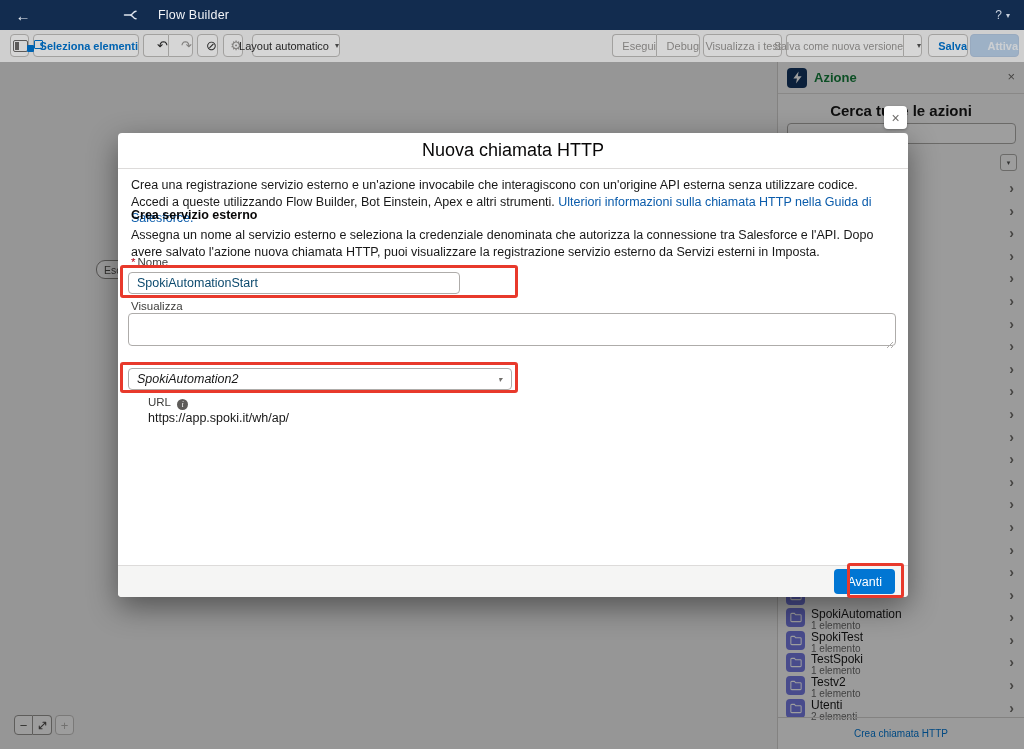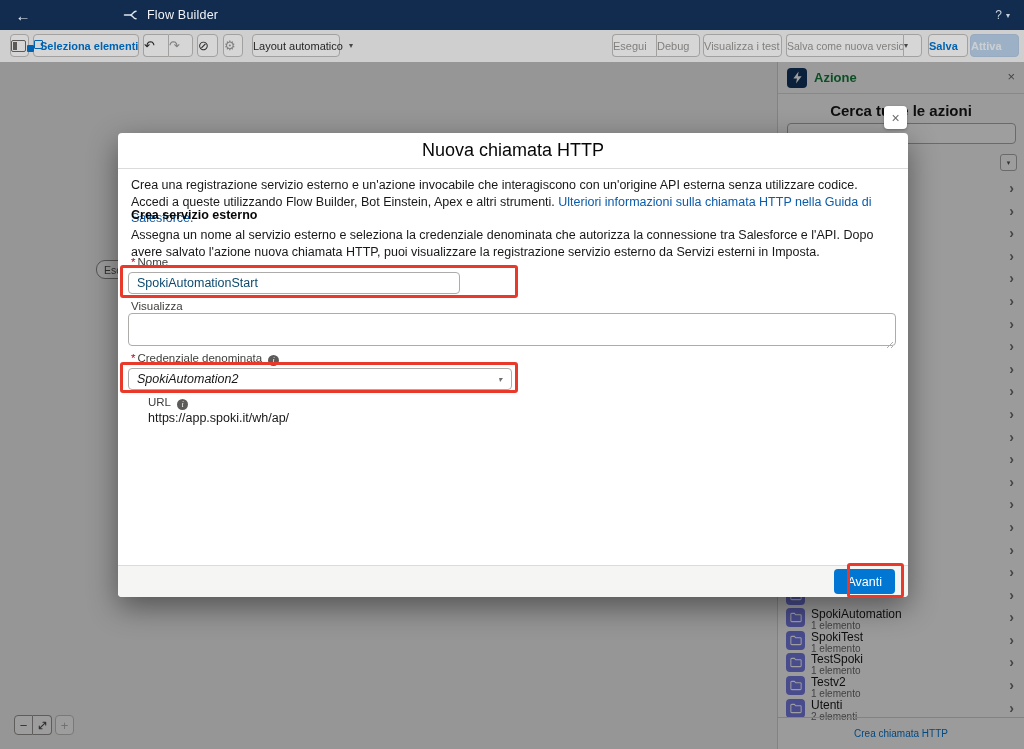--- a/index.html
+++ b/index.html
@@ -4,30 +4,30 @@
 <style>
   html,body{margin:0;padding:0;}
   body{width:1024px;height:749px;position:relative;overflow:hidden;
        font-family:"Liberation Sans",sans-serif;background:#f3f2f2;
        -webkit-font-smoothing:antialiased;}
   
   .appbar{position:absolute;left:0;top:0;width:1024px;height:30px;background:#122c4f;z-index:2;
           display:flex;align-items:center;color:#fff;}
   .back-btn{width:46px;text-align:center;font-size:15px;color:#e8ecf2;cursor:pointer;}
   .flow-logo{margin-left:76px;display:flex;align-items:center;}
-  .appbar-title{margin-left:9px;font-size:12.5px;color:#f2f4f8;letter-spacing:.2px;}
+  .appbar-title{margin-left:20px;font-size:12.5px;color:#f2f4f8;letter-spacing:.2px;}
   .help-group{position:absolute;right:14px;top:0;height:30px;display:flex;align-items:center;gap:4px;
               color:#c7d0dd;font-size:12px;cursor:pointer;}
   .help-caret{font-size:8px;}
   
   .toolbar{position:absolute;left:0;top:30px;width:1024px;height:32px;background:#f7f7f7;
            border-bottom:1px solid #d8d6d4;z-index:1;}
   .tbtn{position:absolute;top:4px;height:23px;box-sizing:border-box;background:#fff;
         border:1px solid #c2c0be;border-radius:4px;font-size:11px;color:#444;
-        display:flex;align-items:center;justify-content:flex-start;cursor:pointer;white-space:nowrap;}
+        display:flex;align-items:center;justify-content:flex-end;cursor:pointer;white-space:nowrap;}
   .tbtn.blue{color:#0176d3;font-weight:bold;}
   .tbtn.dim{color:#9b9997;}
   .tbtn.dark{color:#2e2e2e;}
   .grp-l{border-top-right-radius:0;border-bottom-right-radius:0;border-right:none;}
   .grp-r{border-top-left-radius:0;border-bottom-left-radius:0;}
   .icon12{font-size:13px;line-height:1;}
   
   .tt-icon{position:relative;width:13px;height:10px;border:1.5px solid #6e6c6a;border-radius:2px;display:inline-block;}
   .tt-icon::before{content:"";position:absolute;left:1px;top:1px;width:4px;height:8px;background:#6e6c6a;}
   
@@ -379,23 +379,20 @@
 
   <div class="f-label m-abs" style="top:123px;">
     <span class="req">*</span><span>Nome</span>
   </div>
   <input class="m-input" style="top: 139px;" value="SpokiAutomationStart">
 
   <div class="f-label m-abs" style="top:167px;">Visualizza</div>
   <textarea class="m-textarea" style="top: 180px;"></textarea>
   <div class="grip"></div>
 
-  <div class="f-label m-abs" style="top:219px;">
-    <span class="req">*</span><span>Credenziale denominata</span><span class="info-icon">i</span>
-  </div>
   <div class="m-combo" style="top:235px;font-style:italic;">
     <span>SpokiAutomation2</span>
     <span class="caret">▾</span>
   </div>
 
   <div class="f-label m-abs" style="top:263px;left:30px;">
     <span>URL</span><span class="info-icon">i</span>
   </div>
   <div class="m-text m-abs" style="top:277px;left:30px;">https://app.spoki.it/wh/ap/</div>
 

